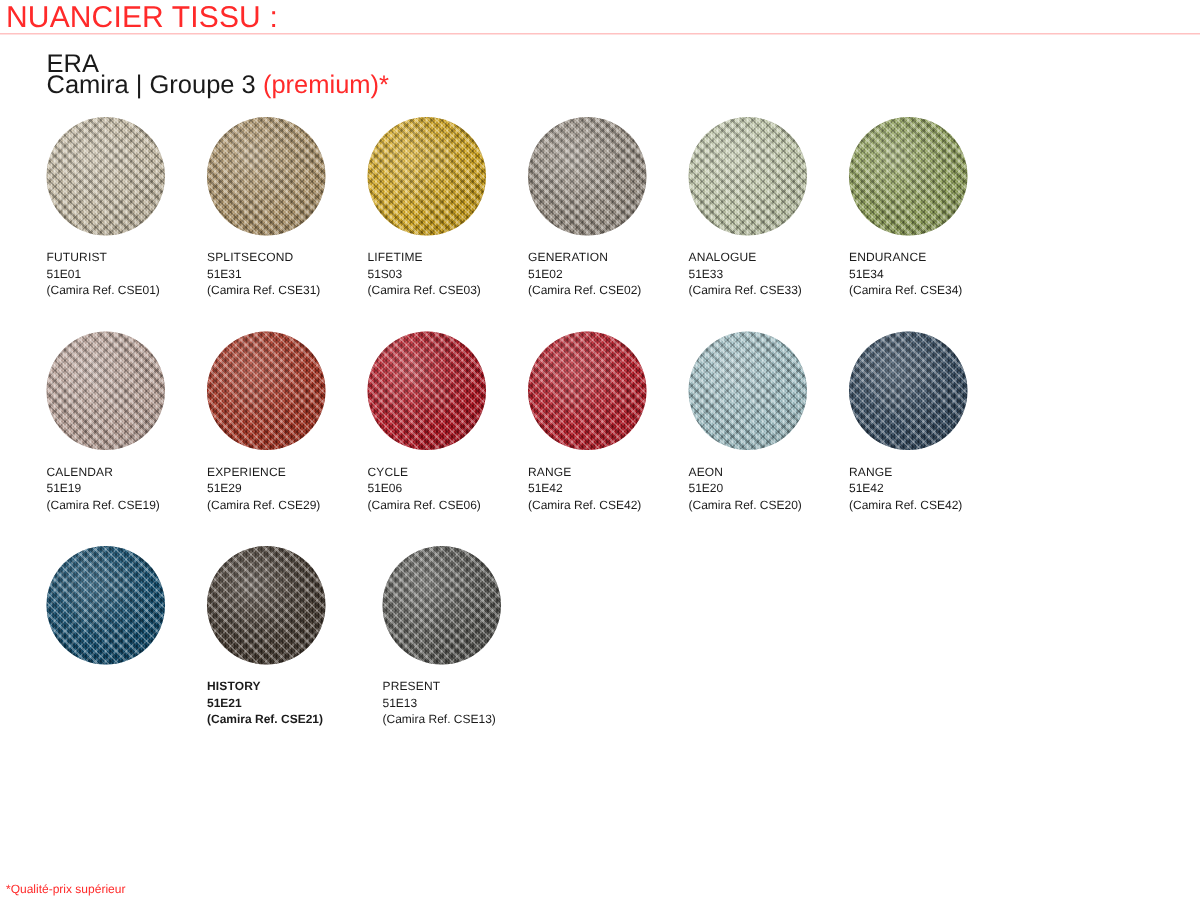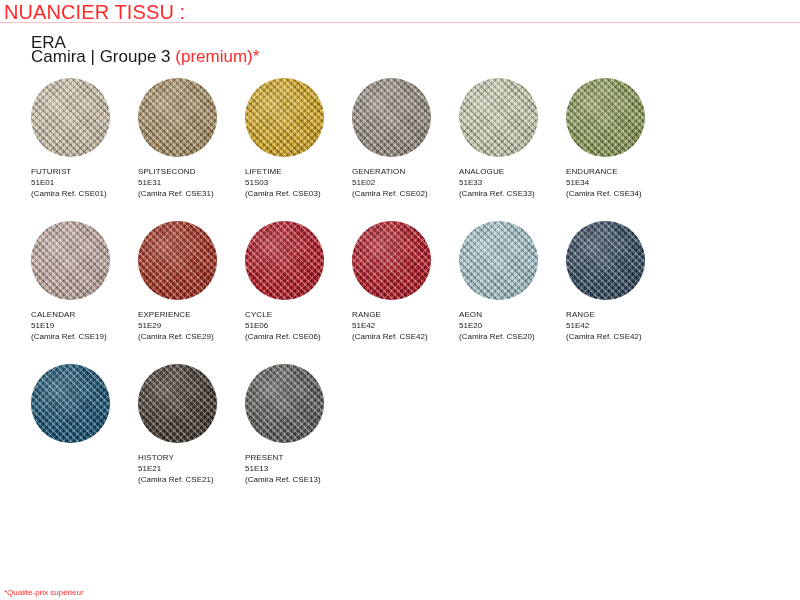--- a/index.html
+++ b/index.html
@@ -287,32 +287,32 @@
         </div>
       </div>
     </div>
     <div class="swatch-row">
       <div class="swatch-cell" style="left: 0px;">
         <div class="swatch-disc" style="background-color: rgb(15, 76, 110);">
           <div class="weave"></div>
           <div class="shade"></div>
         </div>
       </div>
-      <div class="swatch-cell" style="left: 107px;">
+      <div class="swatch-cell" style="left: 107px; font-weight: bold;">
         <div class="swatch-disc" style="background-color: rgb(61, 50, 40);">
           <div class="weave"></div>
           <div class="shade"></div>
         </div>
         <div class="swatch-caption">
           <span class="swatch-name">HISTORY</span>
           <span class="swatch-code">51E21</span>
           <span class="swatch-ref">(Camira Ref. CSE21)</span>
         </div>
       </div>
-      <div class="swatch-cell" style="left: 214px;">
+      <div class="swatch-cell" style="left: 224px;">
         <div class="swatch-disc" style="background-color: rgb(88, 88, 84);">
           <div class="weave"></div>
           <div class="shade"></div>
         </div>
         <div class="swatch-caption">
           <span class="swatch-name">PRESENT</span>
           <span class="swatch-code">51E13</span>
           <span class="swatch-ref">(Camira Ref. CSE13)</span>
         </div>
       </div>

